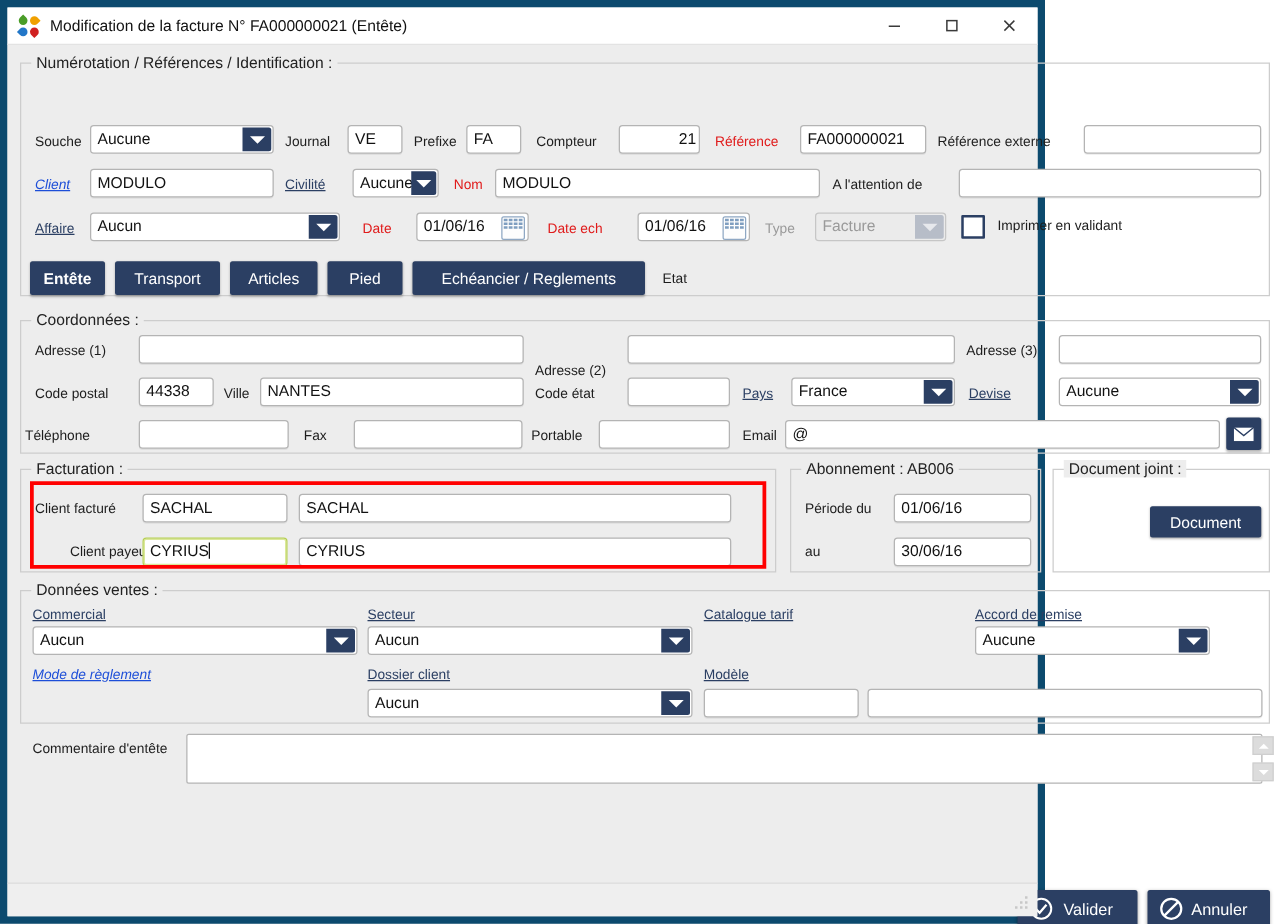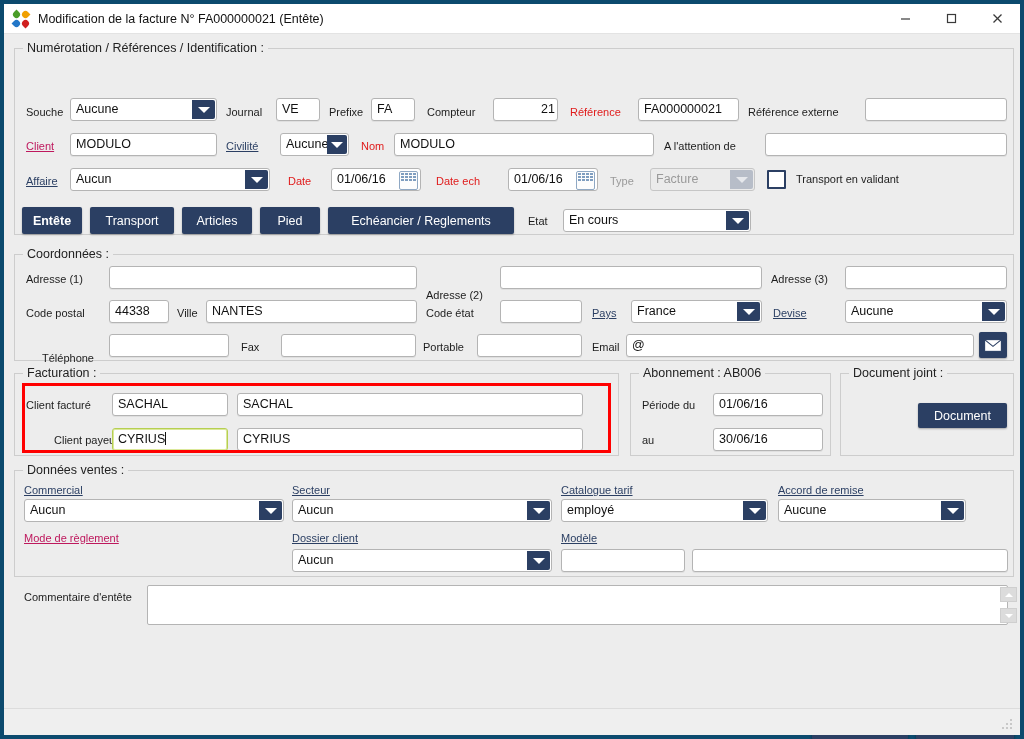--- a/index.html
+++ b/index.html
@@ -3,23 +3,23 @@
 <meta charset="utf-8">
 <style>
   html,body{margin:0;padding:0;}
   body{
     width:1024px;height:739px;overflow:hidden;
     font-family:"Liberation Sans",sans-serif;
     font-size:12.5px;color:#1d1d1d;
     background:#ffffff;
   }
   .window{
-    position:absolute;left:0;top:0;width:1024px;height:739px;
+    position:absolute;left:0;top:0;width:836px;height:739px;
     box-sizing:border-box;
-    border:4px solid #0c4a6e;
+    border:6px solid #0c4a6e;
     background:#efefef;
     display:flex;flex-direction:column;
   }
   
   .titlebar{
     height:29px;flex:0 0 29px;background:#ffffff;
     display:flex;align-items:center;position:relative;
     border-bottom:1px solid #e3e3e3;
   }
   .app-icon{width:16px;height:16px;margin-left:9px;position:relative;flex:0 0 16px;}
@@ -40,21 +40,21 @@
   .grip i{position:absolute;width:2px;height:2px;background:#9a9a9a;}
   
   .group{position:absolute;box-sizing:border-box;border:1px solid #cdcdcd;background:transparent;}
   .group > legend{
     position:absolute;top:-8px;left:8px;background:#ededed;padding:0 4px;
     font-size:12.5px;color:#222;white-space:nowrap;
   }
   
   .lbl{position:absolute;white-space:nowrap;font-size:11px;color:#1d1d1d;line-height:14px;}
   .lbl.req{color:#e01b1b;}
-  .lbl.link{color:#be185d;text-decoration:underline;}
+  .lbl.link{color:#1d4ed8;text-decoration:underline;font-style:italic;}
   .lbl.link-blue{color:#2b3f63;text-decoration:underline;}
   .inp{
     position:absolute;box-sizing:border-box;background:#fff;
     border:1px solid #b4b4b4;border-radius:3px;
     font-family:"Liberation Sans",sans-serif;font-size:12.5px;color:#111;
     padding:0 5px;line-height:21px;height:23px;white-space:nowrap;overflow:hidden;
     box-shadow:0 1px 0 rgba(0,0,0,.06);
   }
   .inp.num{text-align:right;padding-left:47px;}
   .inp.focused{border:1px solid #b6cf52;box-shadow:0 0 0 1px #dbe89a inset;}
@@ -254,33 +254,29 @@
       </span>
     </div>
 
     <span class="lbl" style="left:606px;top:140px;color:#9a9a9a;">Type</span>
     <div class="sel disabled" style="left:646px;top:134px;width:105px;">
       <span>Facture</span>
       <span class="arrow"></span>
     </div>
 
     <div class="chk" style="left:763px;top:136px;"></div>
-    <span class="lbl" style="left:792px;top:138px;">Transport en validant</span>
+    <span class="lbl" style="left:792px;top:138px;">Imprimer en validant</span>
 
     <div class="btn-nav active" style="left:18px;top:173px;width:60px;">Entête</div>
     <div class="btn-nav" style="left:86px;top:173px;width:84px;">Transport</div>
     <div class="btn-nav" style="left:178px;top:173px;width:70px;">Articles</div>
     <div class="btn-nav" style="left:256px;top:173px;width:60px;">Pied</div>
     <div class="btn-nav" style="left:324px;top:173px;width:186px;">Echéancier / Reglements</div>
 
     <span class="lbl" style="left:524px;top:180px;">Etat</span>
-    <div class="sel" style="left:559px;top:175px;width:188px;">
-      <span>En cours</span>
-      <span class="arrow"></span>
-    </div>
 
     <div class="group" style="left:10px;top:220px;width:1000px;height:107px;padding-left:45px;">
       <legend>Coordonnées :</legend>
     </div>
 
     <span class="lbl" style="left:22px;top:238px;">Adresse (1)</span>
     <div class="inp" style="left:105px;top:232px;width:308px;"></div>
     <span class="lbl" style="left:422px;top:238px;margin-top:16px;">Adresse (2)</span>
     <div class="inp" style="left:496px;top:232px;width:262px;"></div>
     <span class="lbl" style="left:767px;top:238px;">Adresse (3)</span>
@@ -296,21 +292,21 @@
     <div class="sel" style="left:627px;top:266px;width:131px;">
       <span>France</span>
       <span class="arrow"></span>
     </div>
     <span class="lbl link-blue" style="left:769px;top:272px;">Devise</span>
     <div class="sel" style="left:841px;top:266px;width:162px;">
       <span>Aucune</span>
       <span class="arrow"></span>
     </div>
 
-    <span class="lbl" style="left:38px;top:306px;margin-top:11px;">Téléphone</span>
+    <span class="lbl" style="left:14px;top:306px;">Téléphone</span>
     <div class="inp" style="left:105px;top:300px;width:120px;"></div>
     <span class="lbl" style="left:237px;top:306px;">Fax</span>
     <div class="inp" style="left:277px;top:300px;width:135px;"></div>
     <span class="lbl" style="left:419px;top:306px;">Portable</span>
     <div class="inp" style="left:473px;top:300px;width:105px;"></div>
     <span class="lbl" style="left:588px;top:306px;">Email</span>
     <div class="inp" style="left:622px;top:300px;width:348px;">@</div>
     <div class="mailbtn" style="left:975px;top:298px;width:28px;height:26px;">
       <svg width="18" height="13" viewBox="0 0 18 13">
         <rect x="0.6" y="0.6" width="16.8" height="11.8" fill="#ffffff" stroke="#2b3f63" stroke-width="1.1"></rect>
@@ -357,24 +353,20 @@
       <span class="arrow"></span>
     </div>
 
     <span class="lbl link-blue" style="left:288px;top:449px;">Secteur</span>
     <div class="sel" style="left:288px;top:465px;width:260px;">
       <span>Aucun</span>
       <span class="arrow"></span>
     </div>
 
     <span class="lbl link-blue" style="left:557px;top:449px;">Catalogue tarif</span>
-    <div class="sel" style="left:557px;top:465px;width:207px;">
-      <span>employé</span>
-      <span class="arrow"></span>
-    </div>
 
     <span class="lbl link-blue" style="left:774px;top:449px;">Accord de remise</span>
     <div class="sel" style="left:774px;top:465px;width:188px;">
       <span>Aucune</span>
       <span class="arrow"></span>
     </div>
 
     <span class="lbl link" style="left:20px;top:497px;">Mode de règlement</span>
 
     <span class="lbl link-blue" style="left:288px;top:497px;">Dossier client</span>

